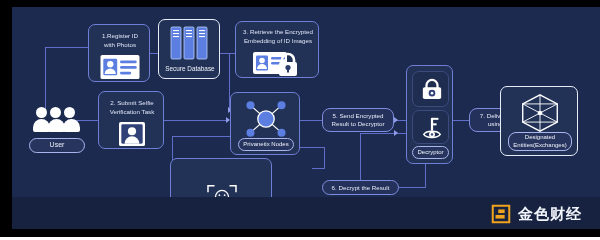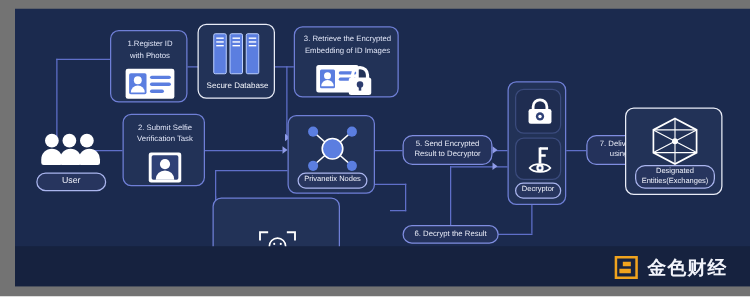--- a/index.html
+++ b/index.html
@@ -2,21 +2,21 @@
 <html><head>
 <meta charset="utf-8">
 <style>
   * { box-sizing: border-box; margin:0; padding:0; }
   html,body { width:600px; height:237px; }
   body {
     background:#ffffff;
     font-family:"Liberation Sans", sans-serif;
     overflow:hidden;
   }
-  #root { position:relative; width:600px; height:237px; background:#737373; }
+  #root { position:relative; width:600px; height:237px; background:#000000; }
 
   
   .canvas{
     position:absolute; left:12px; top:7px; width:588px; height:222px;
     background:#1b2a4e; overflow:hidden;
   }
   .footerband{
     position:absolute; left:12px; top:197px; width:588px; height:32px;
     background:#16223f;
   }

